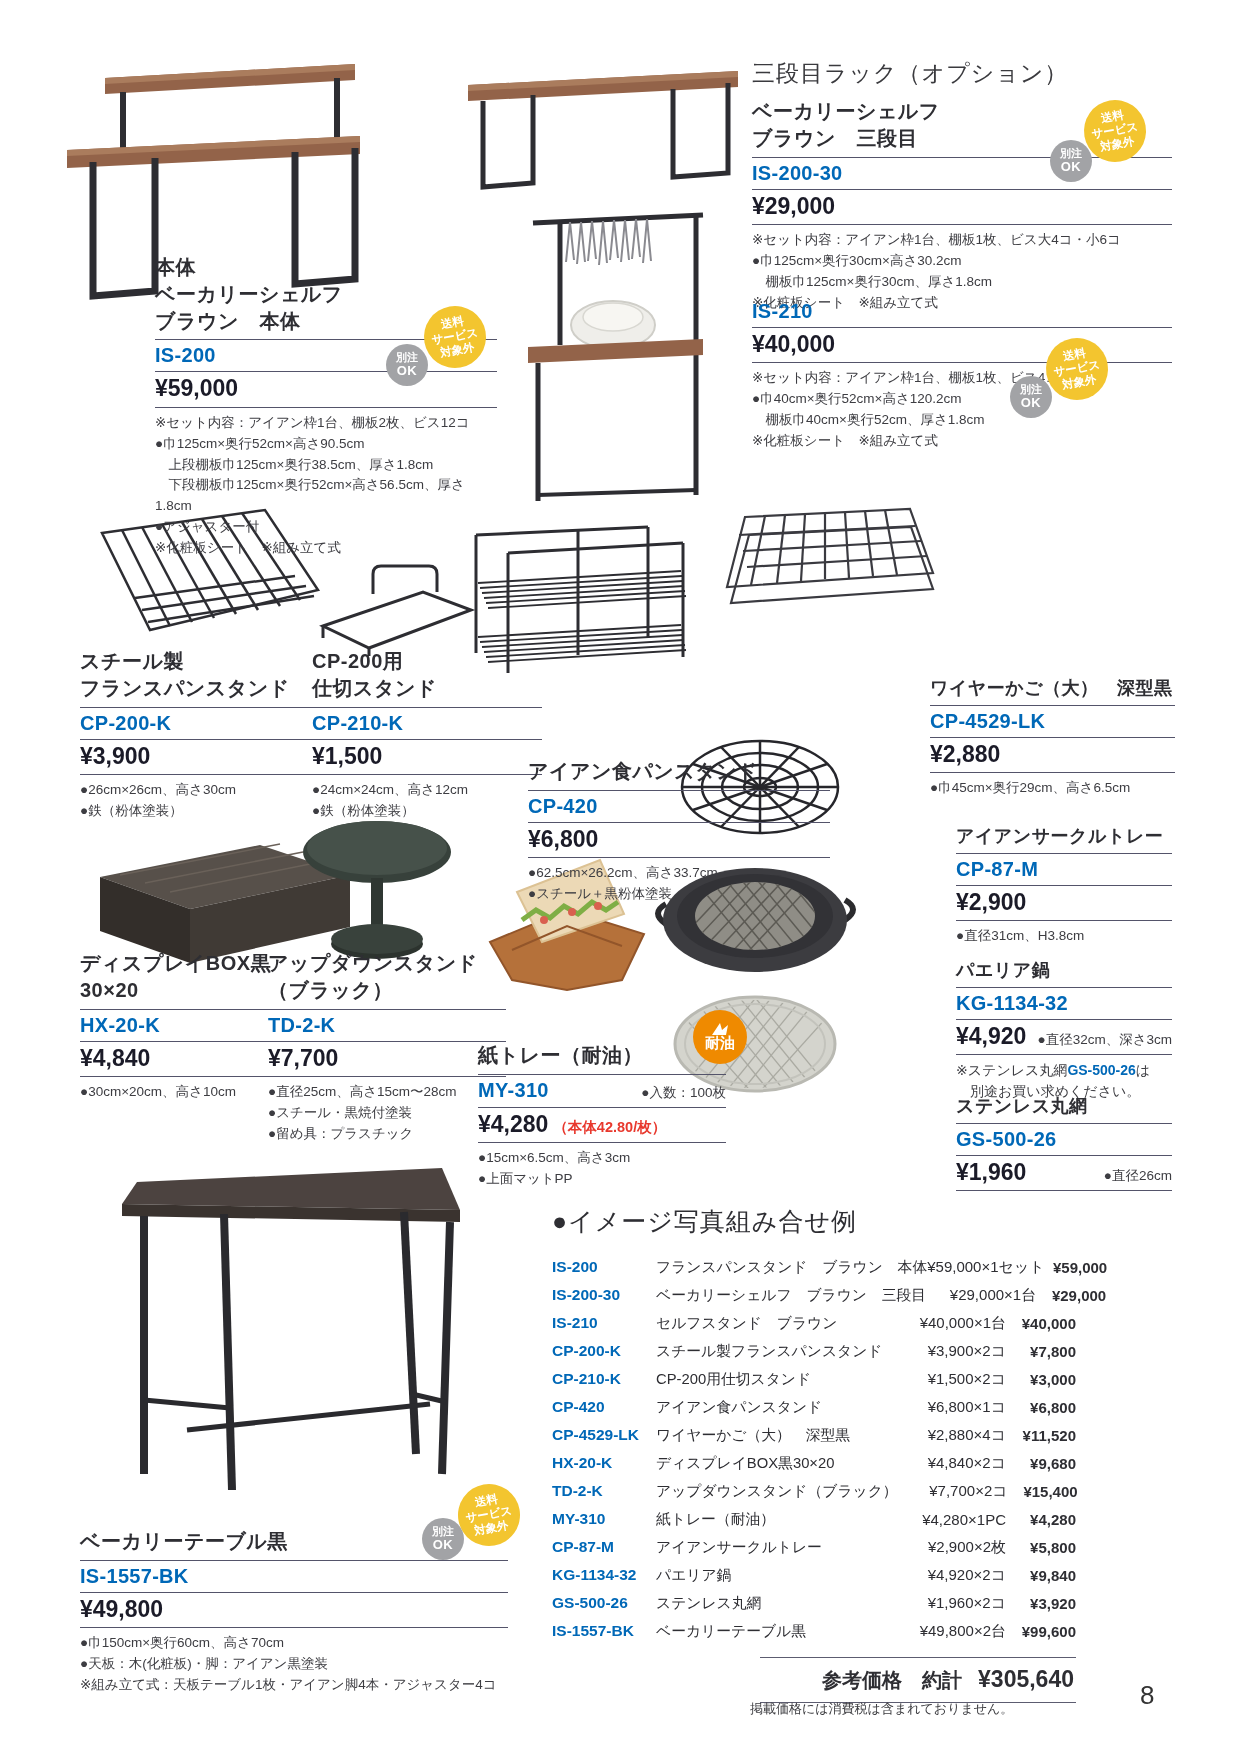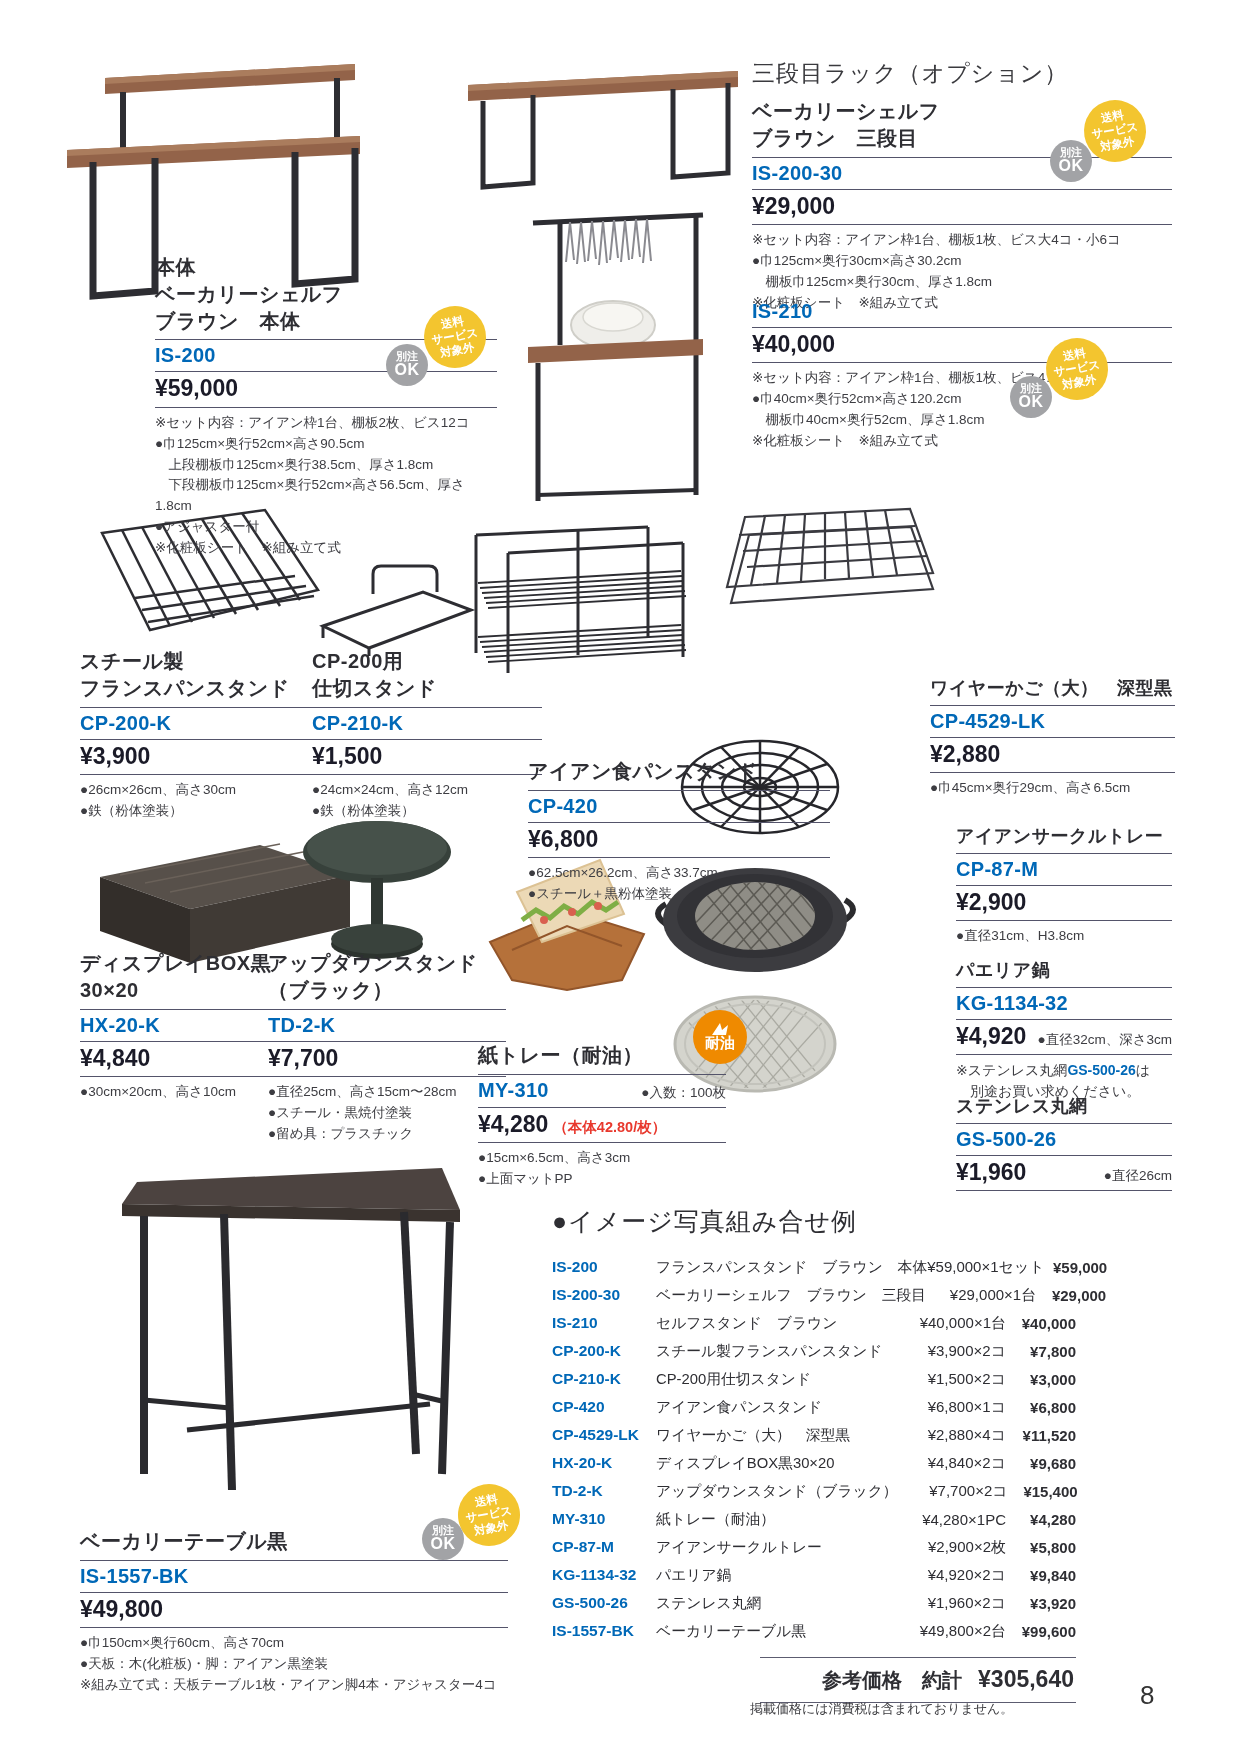--- a/index.html
+++ b/index.html
@@ -19,21 +19,21 @@
   .inline-spec{font-size:13.5px;color:#3d3d42;}
   .price-note{color:#e8382d;font-size:14.5px;font-weight:bold;margin-left:5px;}
   .pspecs{font-size:13.5px;color:#3d3d42;line-height:1.55;padding-top:5px;white-space:pre-line;}
   .pnote{font-size:14px;color:#3d3d42;line-height:1.5;padding-top:5px;}
   .pnote .indent{display:block;padding-left:14px;}
   .note-code{color:#0068b7;font-weight:bold;}
   
   .badge{position:absolute;border-radius:50%;color:#fff;display:flex;flex-direction:column;
          align-items:center;justify-content:center;text-align:center;font-weight:bold;line-height:1.05;}
   .badge-gray{width:42px;height:42px;background:#a2a3a6;font-size:11px;z-index:3;margin-top:16px;}
-  .badge-gray .big{font-size:16px;letter-spacing:0.5px;}
+  .badge-gray .big{font-size:13px;letter-spacing:0.5px;}
   .badge-yellow{width:62px;height:62px;background:#f3c52f;font-size:11.5px;line-height:1.2;
                 transform:rotate(-10deg);z-index:2;}
   .badge-orange{width:54px;height:54px;background:#ef8a00;font-size:15px;z-index:2;}
   
   .combo{position:absolute;left:552px;top:1205px;width:524px;}
   .combo-title{font-size:25px;font-weight:500;color:#2e2e33;margin-bottom:15px;letter-spacing:1px;}
   .trow{display:grid;grid-template-columns:104px 1fr 110px 70px;align-items:center;height:28px;
         font-size:15px;color:#2e2e33;}
   .tcode{color:#0068b7;font-weight:bold;font-size:15.5px;white-space:nowrap;}
   .tdesc{font-size:14.8px;white-space:nowrap;}

